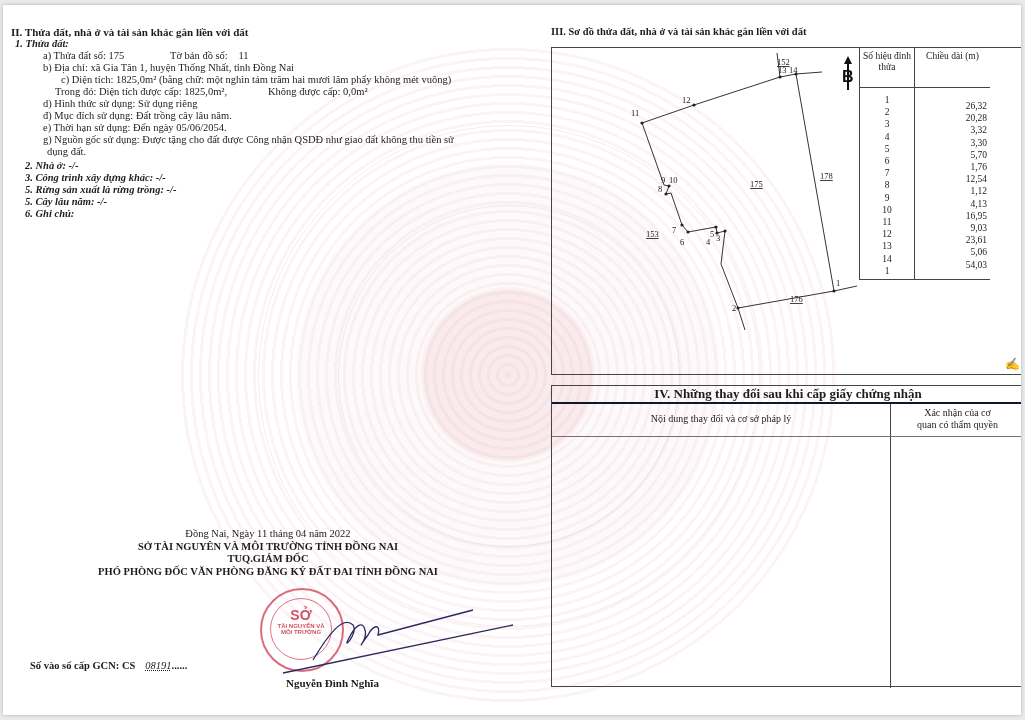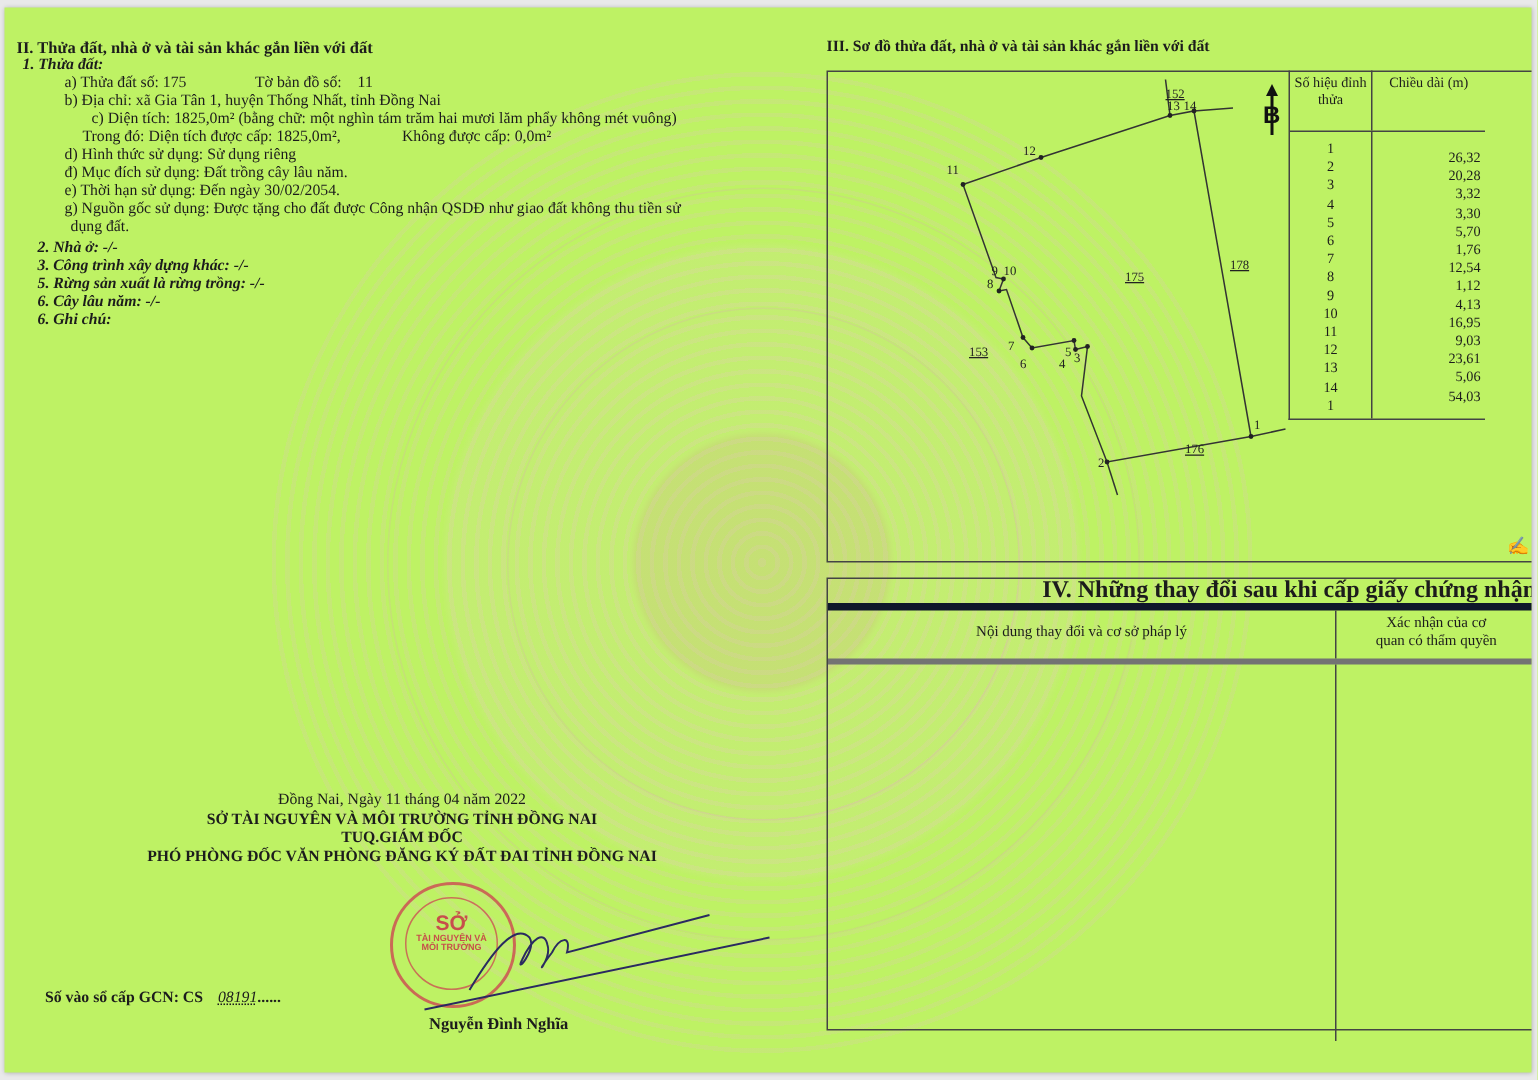--- a/index.html
+++ b/index.html
@@ -1,17 +1,17 @@
 <!DOCTYPE html>
 <html><head>
 <meta charset="utf-8">
 <style>
   html,body{margin:0;padding:0;}
   body{width:1025px;height:720px;background:#e9e9ea;position:relative;overflow:hidden;font-family:"Liberation Serif",serif;color:#1c1c1c;}
-  .page{position:absolute;left:3px;top:5px;width:1018px;height:710px;background:#bef264;box-shadow:0 0 3px rgba(0,0,0,.25);overflow:hidden;}
+  .page{position:absolute;left:3px;top:5px;width:1018px;height:710px;background:#ffffff;box-shadow:0 0 3px rgba(0,0,0,.25);overflow:hidden;}
   .watermark{position:absolute;left:175px;top:40px;width:660px;height:660px;border-radius:50%;
     background:
       repeating-radial-gradient(circle at 50% 50%, rgba(235,190,200,.18) 0 3px, rgba(255,255,255,0) 3px 9px),
       radial-gradient(circle at 50% 50%, rgba(225,160,175,.22) 0 18%, rgba(240,210,215,.12) 19% 45%, rgba(255,255,255,0) 46%);
     pointer-events:none;}
   .wm-ring{position:absolute;border-radius:50%;border:1px solid rgba(220,170,180,.25);pointer-events:none;}
   .abs{position:absolute;}
   .t{font-size:10.5px;line-height:12px;white-space:nowrap;}
   .b{font-weight:bold;}
   .bi{font-weight:bold;font-style:italic;}
@@ -23,22 +23,22 @@
   .len-table{position:absolute;left:856px;top:42px;width:130px;height:232px;border-left:1px solid #444;border-bottom:1px solid #444;}
   .len-head{display:flex;border-bottom:1px solid #444;height:40px;}
   .len-head div{font-size:9.5px;text-align:center;line-height:11px;padding-top:4px;}
   .col1{width:54px;border-right:1px solid #444;}
   .col2{flex:1;}
   .len-body{display:flex;height:191px;}
   .len-body .col1,.len-body .col2{font-size:9.5px;line-height:12.2px;padding-top:6px;}
   .len-body .col1{text-align:center;}
   .len-body .col2{text-align:right;padding-right:3px;padding-top:12px;}
   .box-changes{position:absolute;left:548px;top:380px;width:472px;height:300px;border:1px solid #444;}
-  .ch-title{height:16px;border-bottom:5px solid #0f172a;text-align:right;font-size:16px;line-height:16px;}
-  .ch-head{display:flex;height:32px;border-bottom:4px solid #737373;}
+  .ch-title{height:16px;border-bottom:2px solid #0f172a;text-align:center;font-size:13px;line-height:16px;}
+  .ch-head{display:flex;height:32px;border-bottom:1px solid #737373;}
   .ch-head div{font-size:10px;text-align:center;line-height:12px;}
   .ch-c1{width:338px;border-right:1px solid #444;padding-top:3px;}
   .ch-c2{flex:1;padding-top:3px;}
   .ch-body{display:flex;height:251px;}
   .stamp{position:absolute;left:257px;top:583px;width:80px;height:80px;border-radius:50%;border:2px solid rgba(205,60,80,.75);}
   .stamp-inner{position:absolute;left:8px;top:8px;width:60px;height:60px;border-radius:50%;border:1px solid rgba(205,60,80,.7);text-align:center;color:rgba(200,50,70,.85);font-family:"Liberation Sans",sans-serif;font-weight:bold;}
 </style>
 </head>
 <body>
 
@@ -56,27 +56,27 @@
   <div class="abs t" style="left:167px;top:45px;">
     <span>Tờ bản đồ số:</span>
     <span style="margin-left:8px;">11</span>
   </div>
   <div class="abs t item" style="top:57px;">b) Địa chỉ: xã Gia Tân 1, huyện Thống Nhất, tỉnh Đồng Nai</div>
   <div class="abs t item" style="top:69px;margin-left:18px;">c) Diện tích: 1825,0m² (bằng chữ: một nghìn tám trăm hai mươi lăm phẩy không mét vuông)</div>
   <div class="abs t" style="left:52px;top:81px;">Trong đó: Diện tích được cấp: 1825,0m²,</div>
   <div class="abs t" style="left:265px;top:81px;">Không được cấp: 0,0m²</div>
   <div class="abs t item" style="top:93px;">d) Hình thức sử dụng: Sử dụng riêng</div>
   <div class="abs t item" style="top:105px;">đ) Mục đích sử dụng: Đất trồng cây lâu năm.</div>
-  <div class="abs t item" style="top:117px;">e) Thời hạn sử dụng: Đến ngày 30/02/2054.</div>
+  <div class="abs t item" style="top:117px;">e) Thời hạn sử dụng: Đến ngày 05/06/2054.</div>
   <div class="abs t item" style="top:129px;">g) Nguồn gốc sử dụng: Được tặng cho đất được Công nhận QSDĐ như giao đất không thu tiền sử</div>
   <div class="abs t" style="left:44px;top:141px;">dụng đất.</div>
   <div class="abs t bi" style="left:22px;top:155px;">2. Nhà ở: -/-</div>
   <div class="abs t bi" style="left:22px;top:167px;">3. Công trình xây dựng khác: -/-</div>
   <div class="abs t bi" style="left:22px;top:179px;">5. Rừng sản xuất là rừng trồng: -/-</div>
-  <div class="abs t bi" style="left:22px;top:191px;">6. Cây lâu năm: -/-</div>
+  <div class="abs t bi" style="left:22px;top:191px;">5. Cây lâu năm: -/-</div>
   <div class="abs t bi" style="left:22px;top:203px;">6. Ghi chú:</div>
 
   <div class="abs t" style="left:0;width:530px;text-align:center;top:523px;">Đồng Nai, Ngày 11 tháng 04 năm 2022</div>
   <div class="abs t b" style="left:0;width:530px;text-align:center;top:536px;">SỞ TÀI NGUYÊN VÀ MÔI TRƯỜNG TỈNH ĐỒNG NAI</div>
   <div class="abs t b" style="left:0;width:530px;text-align:center;top:548px;">TUQ.GIÁM ĐỐC</div>
   <div class="abs t b" style="left:0;width:530px;text-align:center;top:561px;">PHÓ PHÒNG ĐỐC VĂN PHÒNG ĐĂNG KÝ ĐẤT ĐAI TỈNH ĐỒNG NAI</div>
 
   <div class="stamp">
     <div class="stamp-inner">
       <div style="font-size:14px;margin-top:8px;">SỞ</div>

